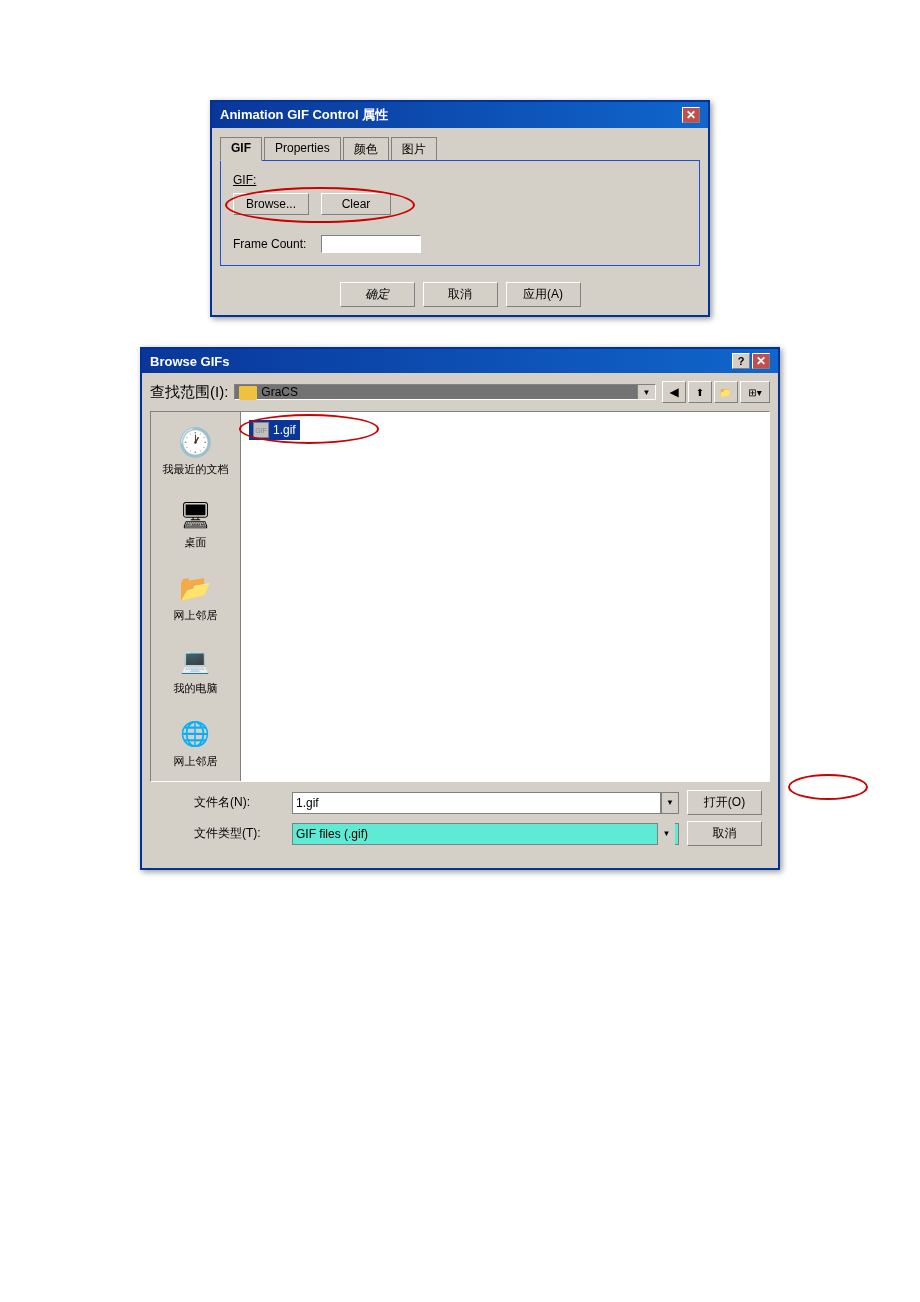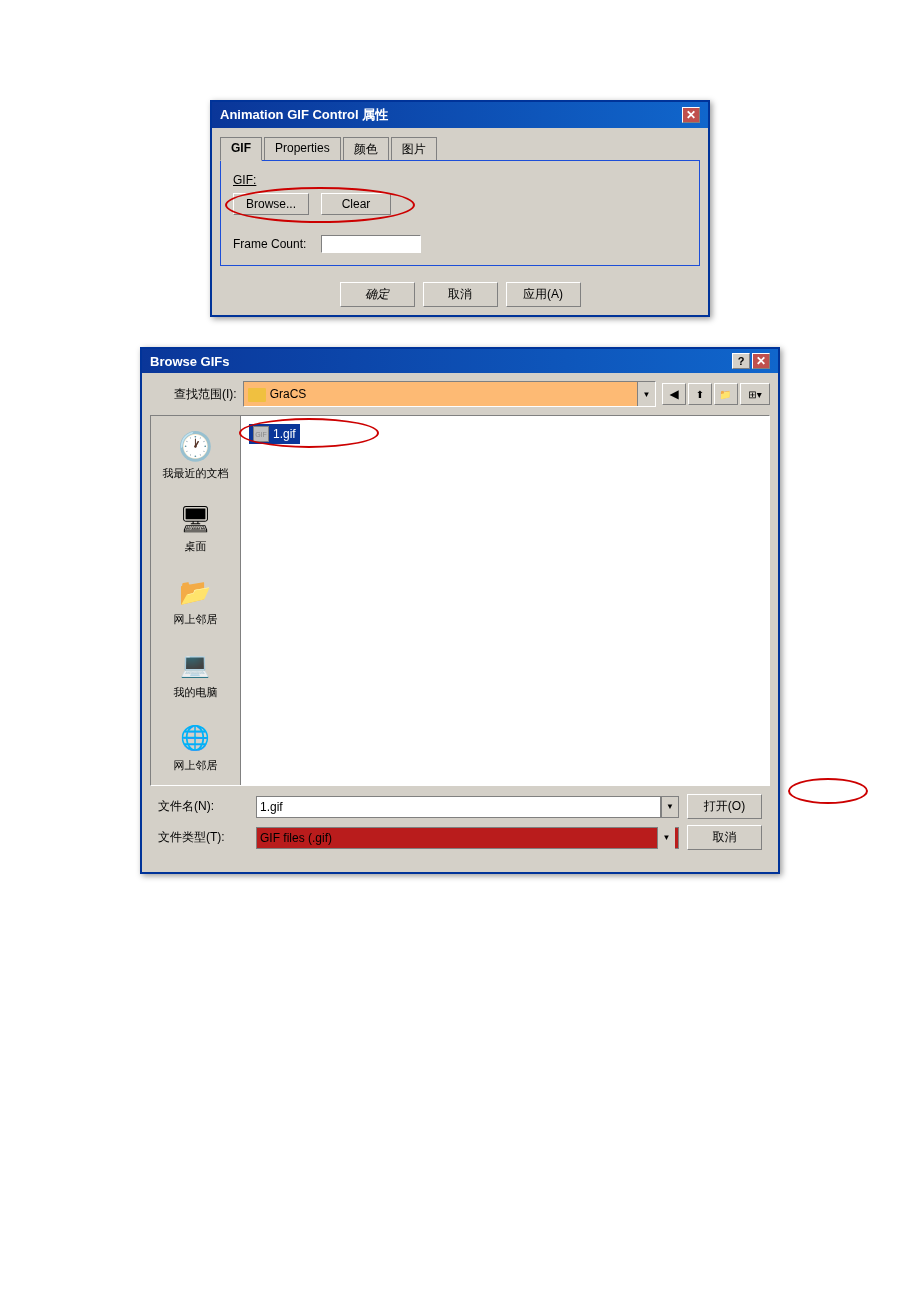--- a/index.html
+++ b/index.html
@@ -189,31 +189,30 @@
     }
 
     .browse-toolbar {
       display: flex;
       align-items: center;
       gap: 6px;
       margin-bottom: 8px;
     }
 
     .browse-toolbar-label {
-      font-size: 12px;
+      font-size: 15px;
       white-space: nowrap;
-      margin-left: 24px;
     }
 
     .browse-location-combo {
       flex: 1;
-      height: 26px;
+      height: 16px;
       border: 1px solid;
       border-color: #808080 #ffffff #ffffff #808080;
-      background: #fdba74;
+      background: #737373;
       display: flex;
       align-items: center;
       padding: 0 4px;
       font-size: 12px;
     }
 
     .browse-nav-buttons {
       display: flex;
       gap: 2px;
       align-items: center;
@@ -305,20 +304,21 @@
       border: 1px solid #808080;
       display: inline-flex;
       align-items: center;
       justify-content: center;
       font-size: 8px;
     }
 
     .browse-footer {
       padding: 8px;
       background: #d4d0c8;
+      margin-left: 36px;
     }
 
     .browse-footer-row {
       display: flex;
       align-items: center;
       gap: 8px;
       margin-bottom: 6px;
     }
 
     .browse-footer-label {
@@ -506,21 +506,21 @@
         <div style="flex:1; position:relative; display:flex; align-items:center;">
           <input class="browse-footer-input" type="text" style="flex: 1 1 0%; height: 22px; border: 1px solid rgb(128, 128, 128); background: white; font-size: 12px; padding: 1px 3px;" value="1.gif">
           <div style="width:18px; height:22px; background:#d4d0c8; border:1px solid #808080; display:flex; align-items:center; justify-content:center; font-size:8px; cursor:pointer;">▼</div>
 
         </div>
         <button class="win-button" style="min-width: 75px; position:relative;">打开(O)</button>
       </div>
       <div class="browse-footer-row">
         <span class="browse-footer-label">文件类型(T):</span>
         <div style="flex:1; display:flex; align-items:center;">
-          <div class="browse-footer-combo" style="flex:1; height:22px; border:1px solid #808080; background:#b91c1c; font-size:12px; padding:1px 3px; display:flex; justify-content:space-between; align-items:center;">
+          <div class="browse-footer-combo" style="flex:1; height:22px; border:1px solid #808080; background:#5eead4; font-size:12px; padding:1px 3px; display:flex; justify-content:space-between; align-items:center;">
             <span>GIF files (.gif)</span>
             <div style="width:18px; height:22px; background:#d4d0c8; border-left:1px solid #808080; display:flex; align-items:center; justify-content:center; font-size:8px;">▼</div>
           </div>
         </div>
         <button class="win-button" style="min-width: 75px;">取消</button>
       </div>
     </div>
   </div>
 
   <div style="position:absolute; right:-90px; bottom:68px; width:80px; height:26px; border:2px solid #cc0000; border-radius:50%; pointer-events:none;"></div>

